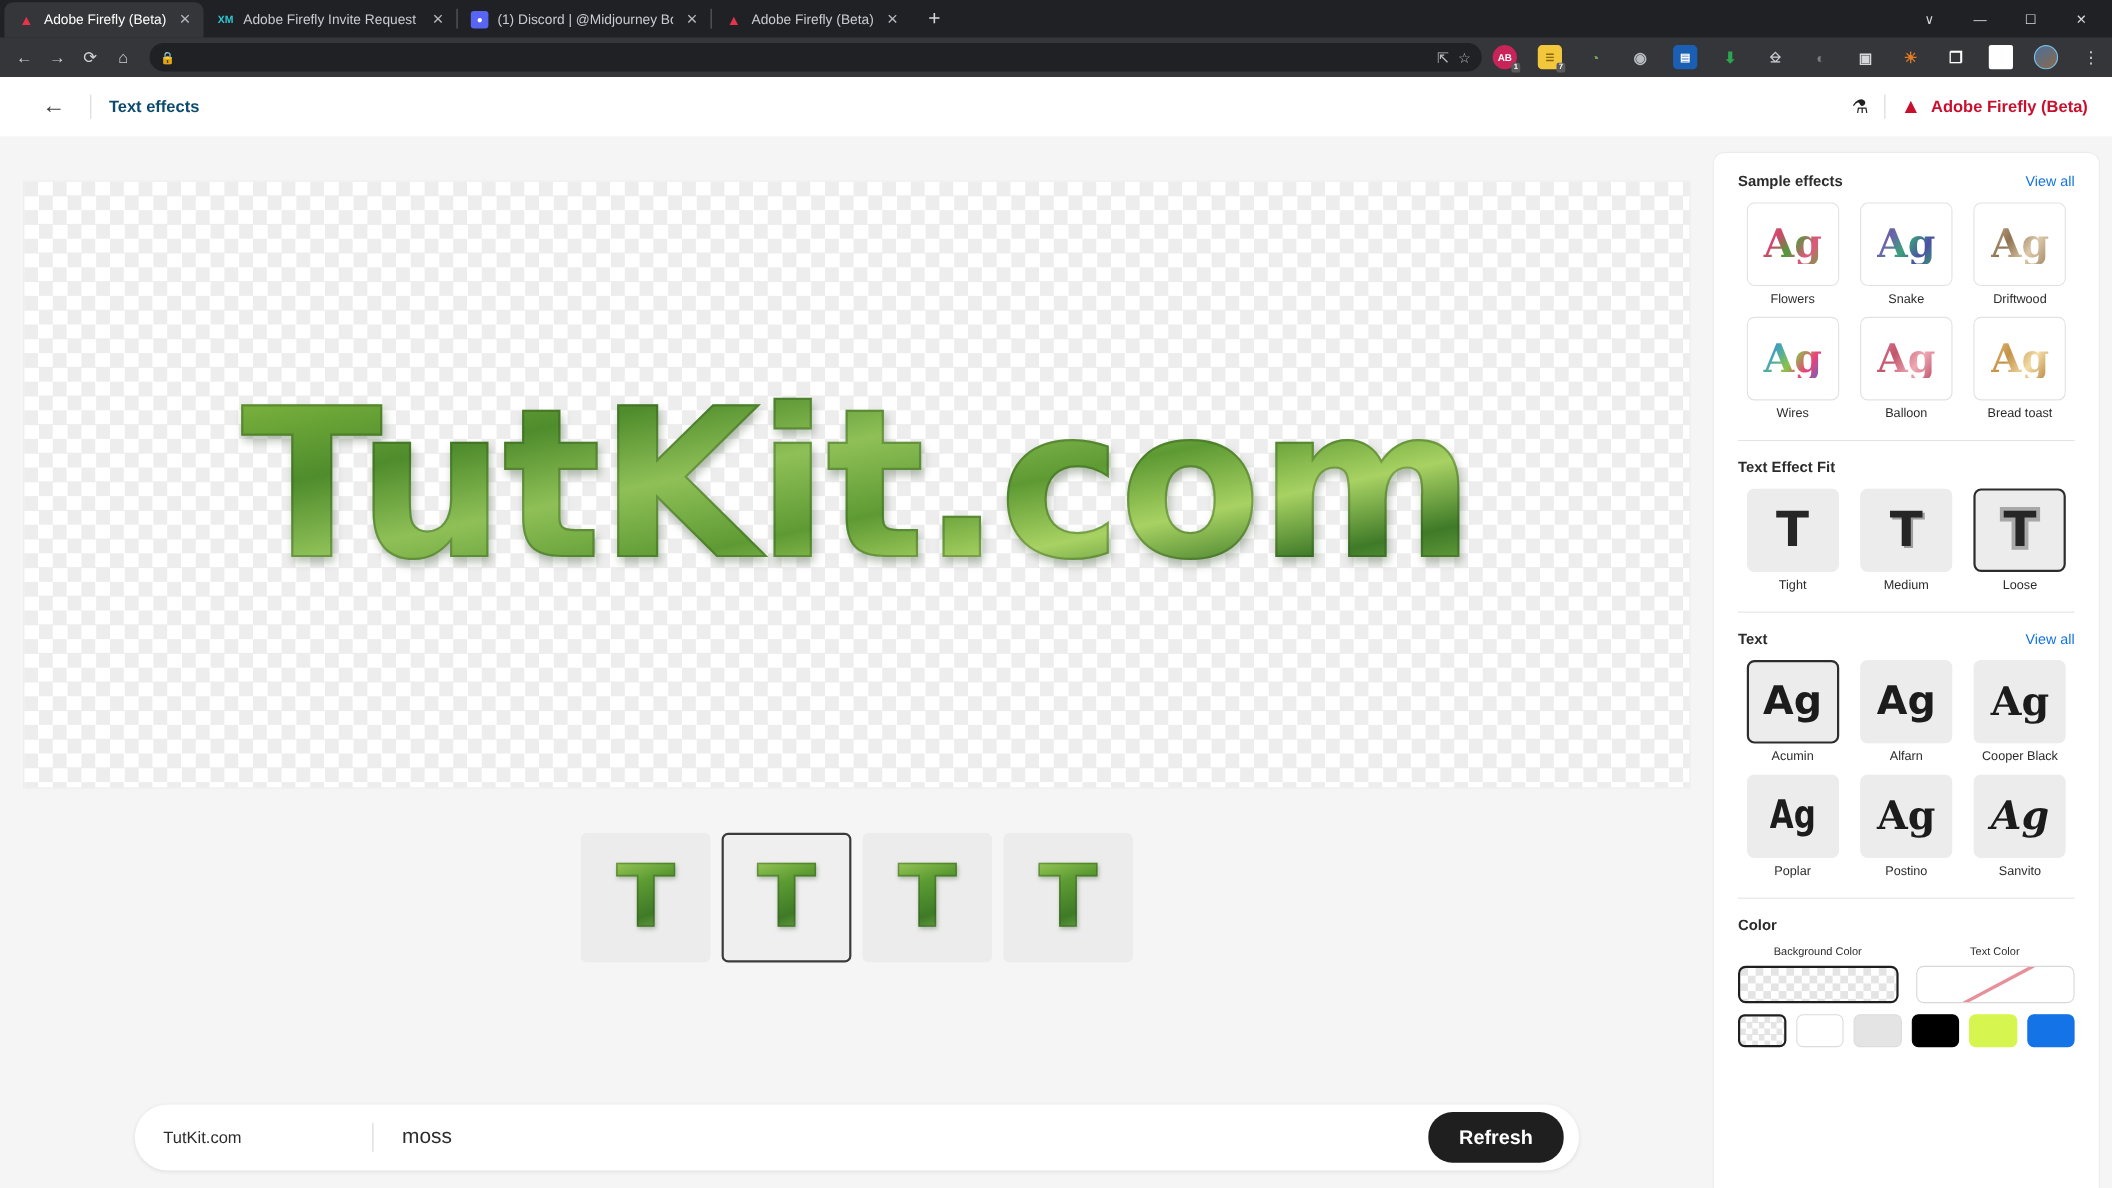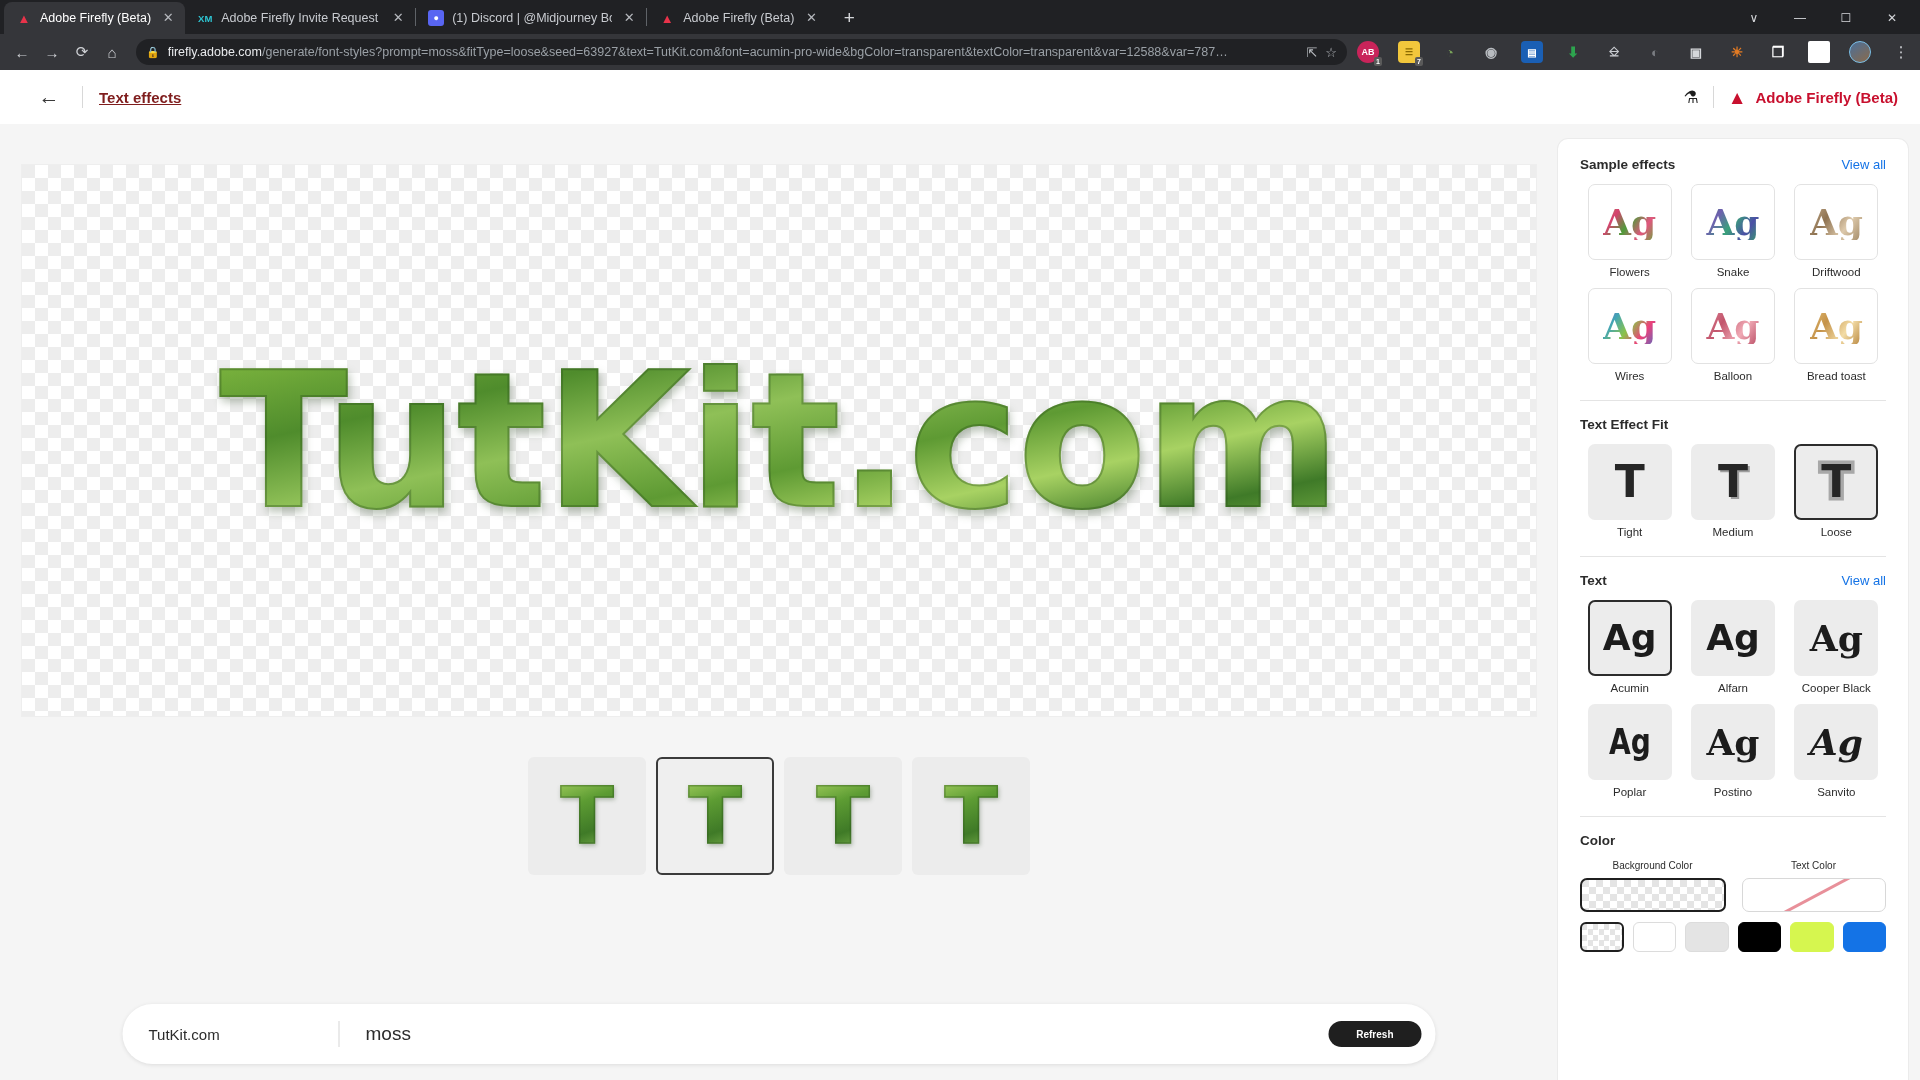--- a/index.html
+++ b/index.html
@@ -90,21 +90,21 @@
   
   #app-header {
     height: 54px; background: #ffffff; display: flex;
     align-items: center; padding: 0 22px; position: relative;
   }
   #back-arrow {
     width: 34px; height: 34px; display: flex; align-items: center;
     justify-content: center; font-size: 21px; color: #3a3a3a; margin-left: 10px;
   }
   #hdr-div { width: 1px; height: 22px; background: #d8d8d8; margin: 0 16px; }
-  #page-title-txt { font-size: 15px; font-weight: 700; color: #7f1d1d; text-decoration: underline; }
+  #page-title-txt { font-size: 15px; font-weight: 700; color: #0c4a6e; }
   #hdr-right { margin-left: auto; display: flex; align-items: center; gap: 14px; }
   #beta-flask { font-size: 17px; color: #1f1f1f; }
   #hdr-div2 { width: 1px; height: 22px; background: #d8d8d8; }
   #brand { display: flex; align-items: center; gap: 9px; }
   #brand-name { font-size: 15px; font-weight: 700; color: #c8102e; }
 
   
   #main {
     display: flex; height: calc(1080px - 34px - 36px - 54px);
     background: #f5f5f5;
@@ -173,22 +173,22 @@
     bottom: 16px;
     width: 1313px; height: 60px; background: #ffffff;
     border-radius: 30px; display: flex; align-items: center;
     padding: 0 14px 0 26px;
     box-shadow: 0 1px 4px rgba(0,0,0,0.10);
   }
   #prompt-text-val { font-size: 15px; color: #2c2c2c; width: 190px; }
   #prompt-div { width: 1px; height: 26px; background: #d6d6d6; margin-right: 26px; }
   #prompt-effect-val { font-size: 19px; color: #2c2c2c; flex: 1 1 auto; }
   #refresh-btn {
-    background: #1f1f1f; color: #ffffff; font-size: 10px; font-weight: 700;
-    border: none; border-radius: 22px; height: 26px; padding: 0 28px;
+    background: #1f1f1f; color: #ffffff; font-size: 18px; font-weight: 700;
+    border: none; border-radius: 22px; height: 46px; padding: 0 28px;
     cursor: pointer;
   }
 
   
   #sidebar {
     width: 350px; flex: 0 0 350px; margin: 15px 12px 0 0;
     background: #ffffff; border-radius: 10px 10px 0 0;
     padding: 18px 22px 0 22px; overflow: hidden;
     box-shadow: 0 0 0 1px rgba(0,0,0,0.04);
   }
@@ -310,23 +310,20 @@
   </div>
 
   <div id="nav-bar">
     <div class="nav-icon">←</div>
     <div class="nav-icon">→</div>
     <div class="nav-icon">⟳</div>
     <div class="nav-icon">⌂</div>
 
     <div id="omnibox">
       <span class="lock">🔒</span>
-      <span id="url-text">
-        <span class="host">firefly.adobe.com</span><span class="path">/generate/font-styles?prompt=moss&amp;fitType=loose&amp;seed=63927&amp;text=TutKit.com&amp;font=acumin-pro-wide&amp;bgColor=transparent&amp;textColor=transparent&amp;var=12588&amp;var=787…</span>
-      </span>
       <span class="om-right">
         <span>⇱</span>
         <span>☆</span>
       </span>
     </div>
 
     <div id="ext-icons">
       <div class="ext" style="background:#c9245a;border-radius:50%;">AB<span class="badge">1</span></div>
       <div class="ext" style="background:#f2c73c;color:#8a6a00;">☰<span class="badge">7</span></div>
       <div class="ext" style="background:transparent;color:#7aa35a;font-size:13px;">◔</div>

